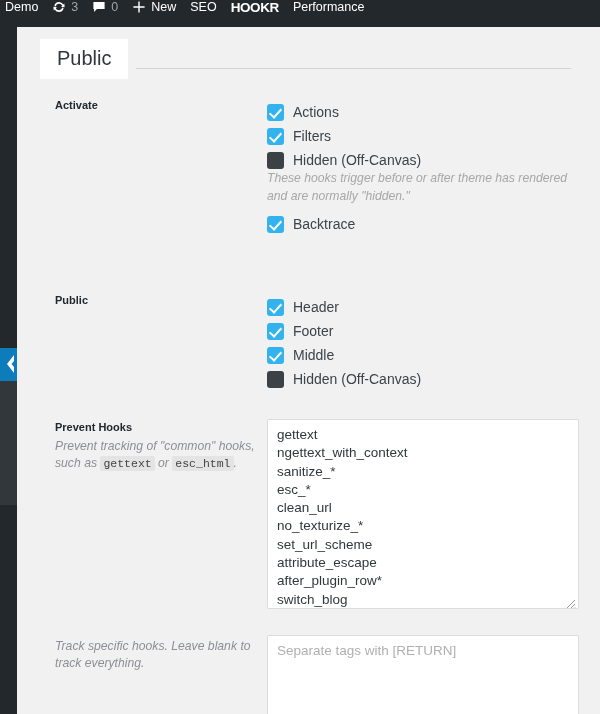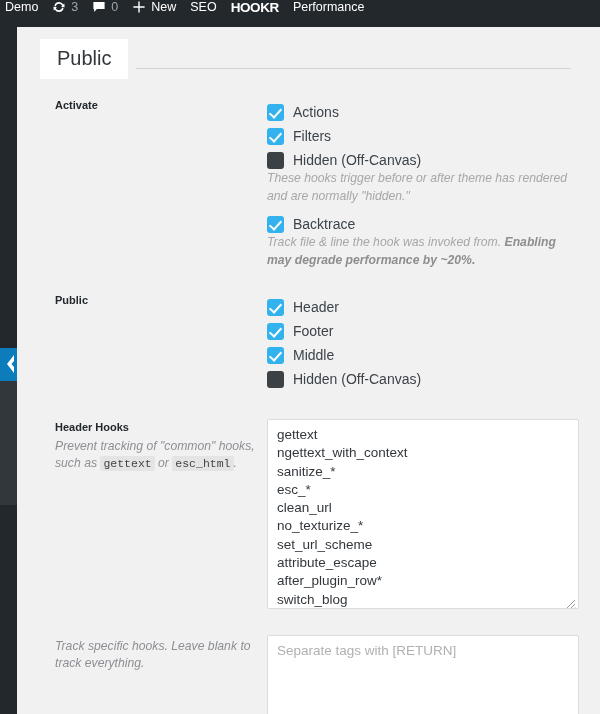--- a/index.html
+++ b/index.html
@@ -257,23 +257,20 @@
         <span class="cblabel">Hidden (Off-Canvas)</span>
       </label>
 
       <div class="helptext">These hooks trigger before or after theme has rendered and are normally "hidden."</div>
 
       <label class="cbline">
         <span class="cbox on"></span>
         <span class="cblabel">Backtrace</span>
       </label>
 
-      <div class="helptext">
-        <span>Track file &amp; line the hook was invoked from. </span><b>Enabling may degrade performance by ~20%.</b>
-      </div>
 
     </div>
   </div>
 
   <div class="row" style="top:265px;">
     <div class="lbl-col">
       <div class="flabel">Public</div>
     </div>
     <div class="field-col">
 
@@ -295,21 +292,21 @@
       <label class="cbline">
         <span class="cbox off"></span>
         <span class="cblabel">Hidden (Off-Canvas)</span>
       </label>
 
     </div>
   </div>
 
   <div class="row" style="top:392px;">
     <div class="lbl-col">
-      <div class="flabel">Header Hooks</div>
+      <div class="flabel">Prevent Hooks</div>
       <div class="fdesc">
         <span>Prevent tracking of "common" hooks,</span>
         <span>such as </span><code class="inlinecode">gettext</code><span> or </span><code class="inlinecode">esc_html</code><span>.</span>
       </div>
     </div>
     <div class="field-col ta-wrap">
       <textarea class="ta" rows="10" style="height: 190px;">gettext
 ngettext_with_context
 sanitize_*
 esc_*

